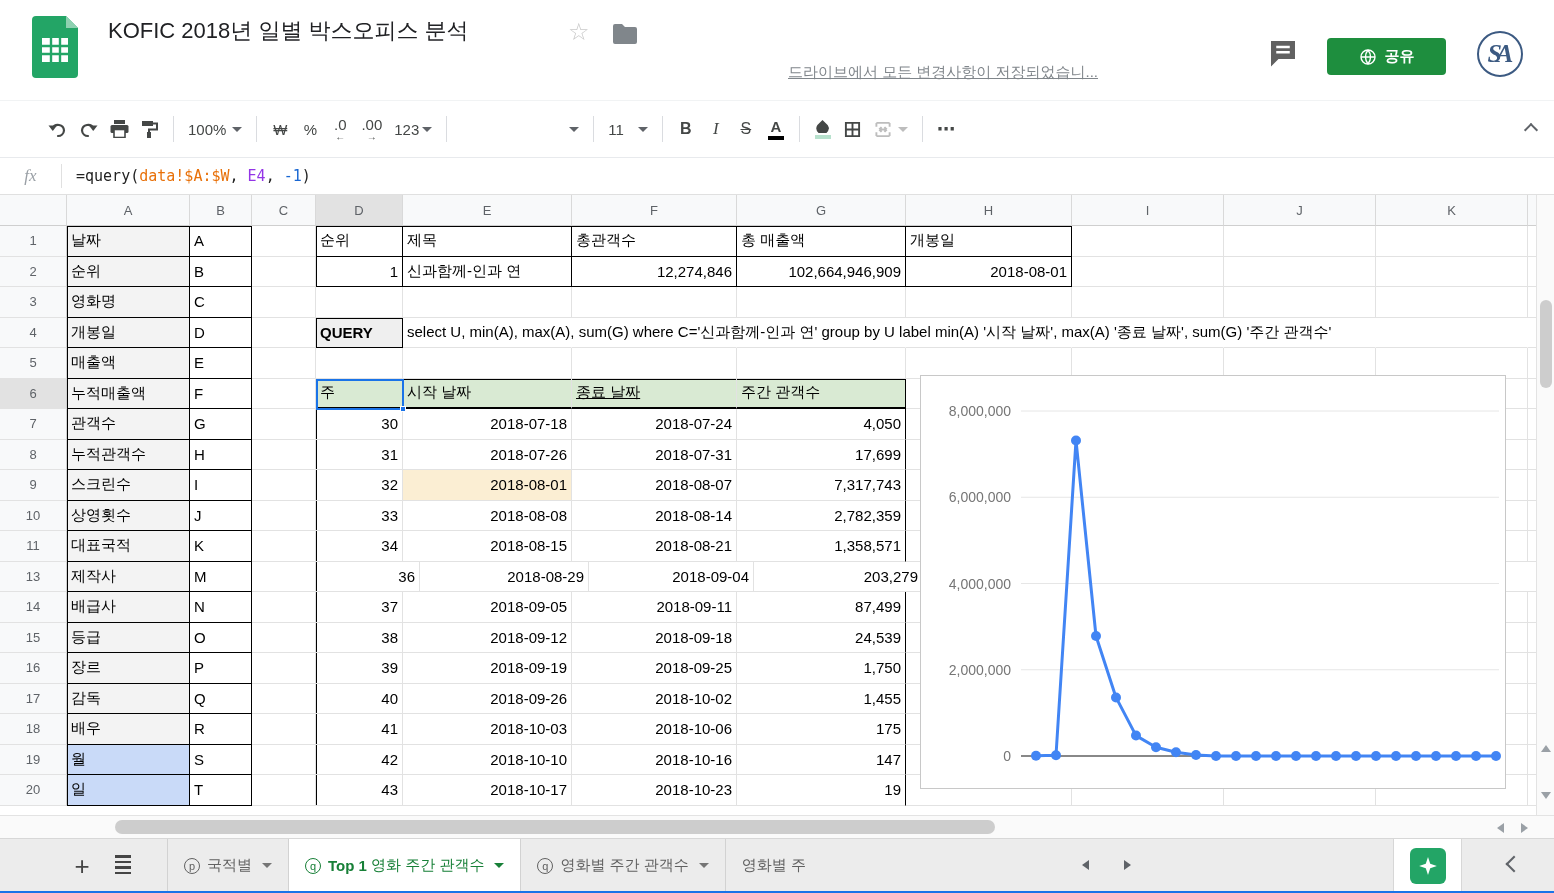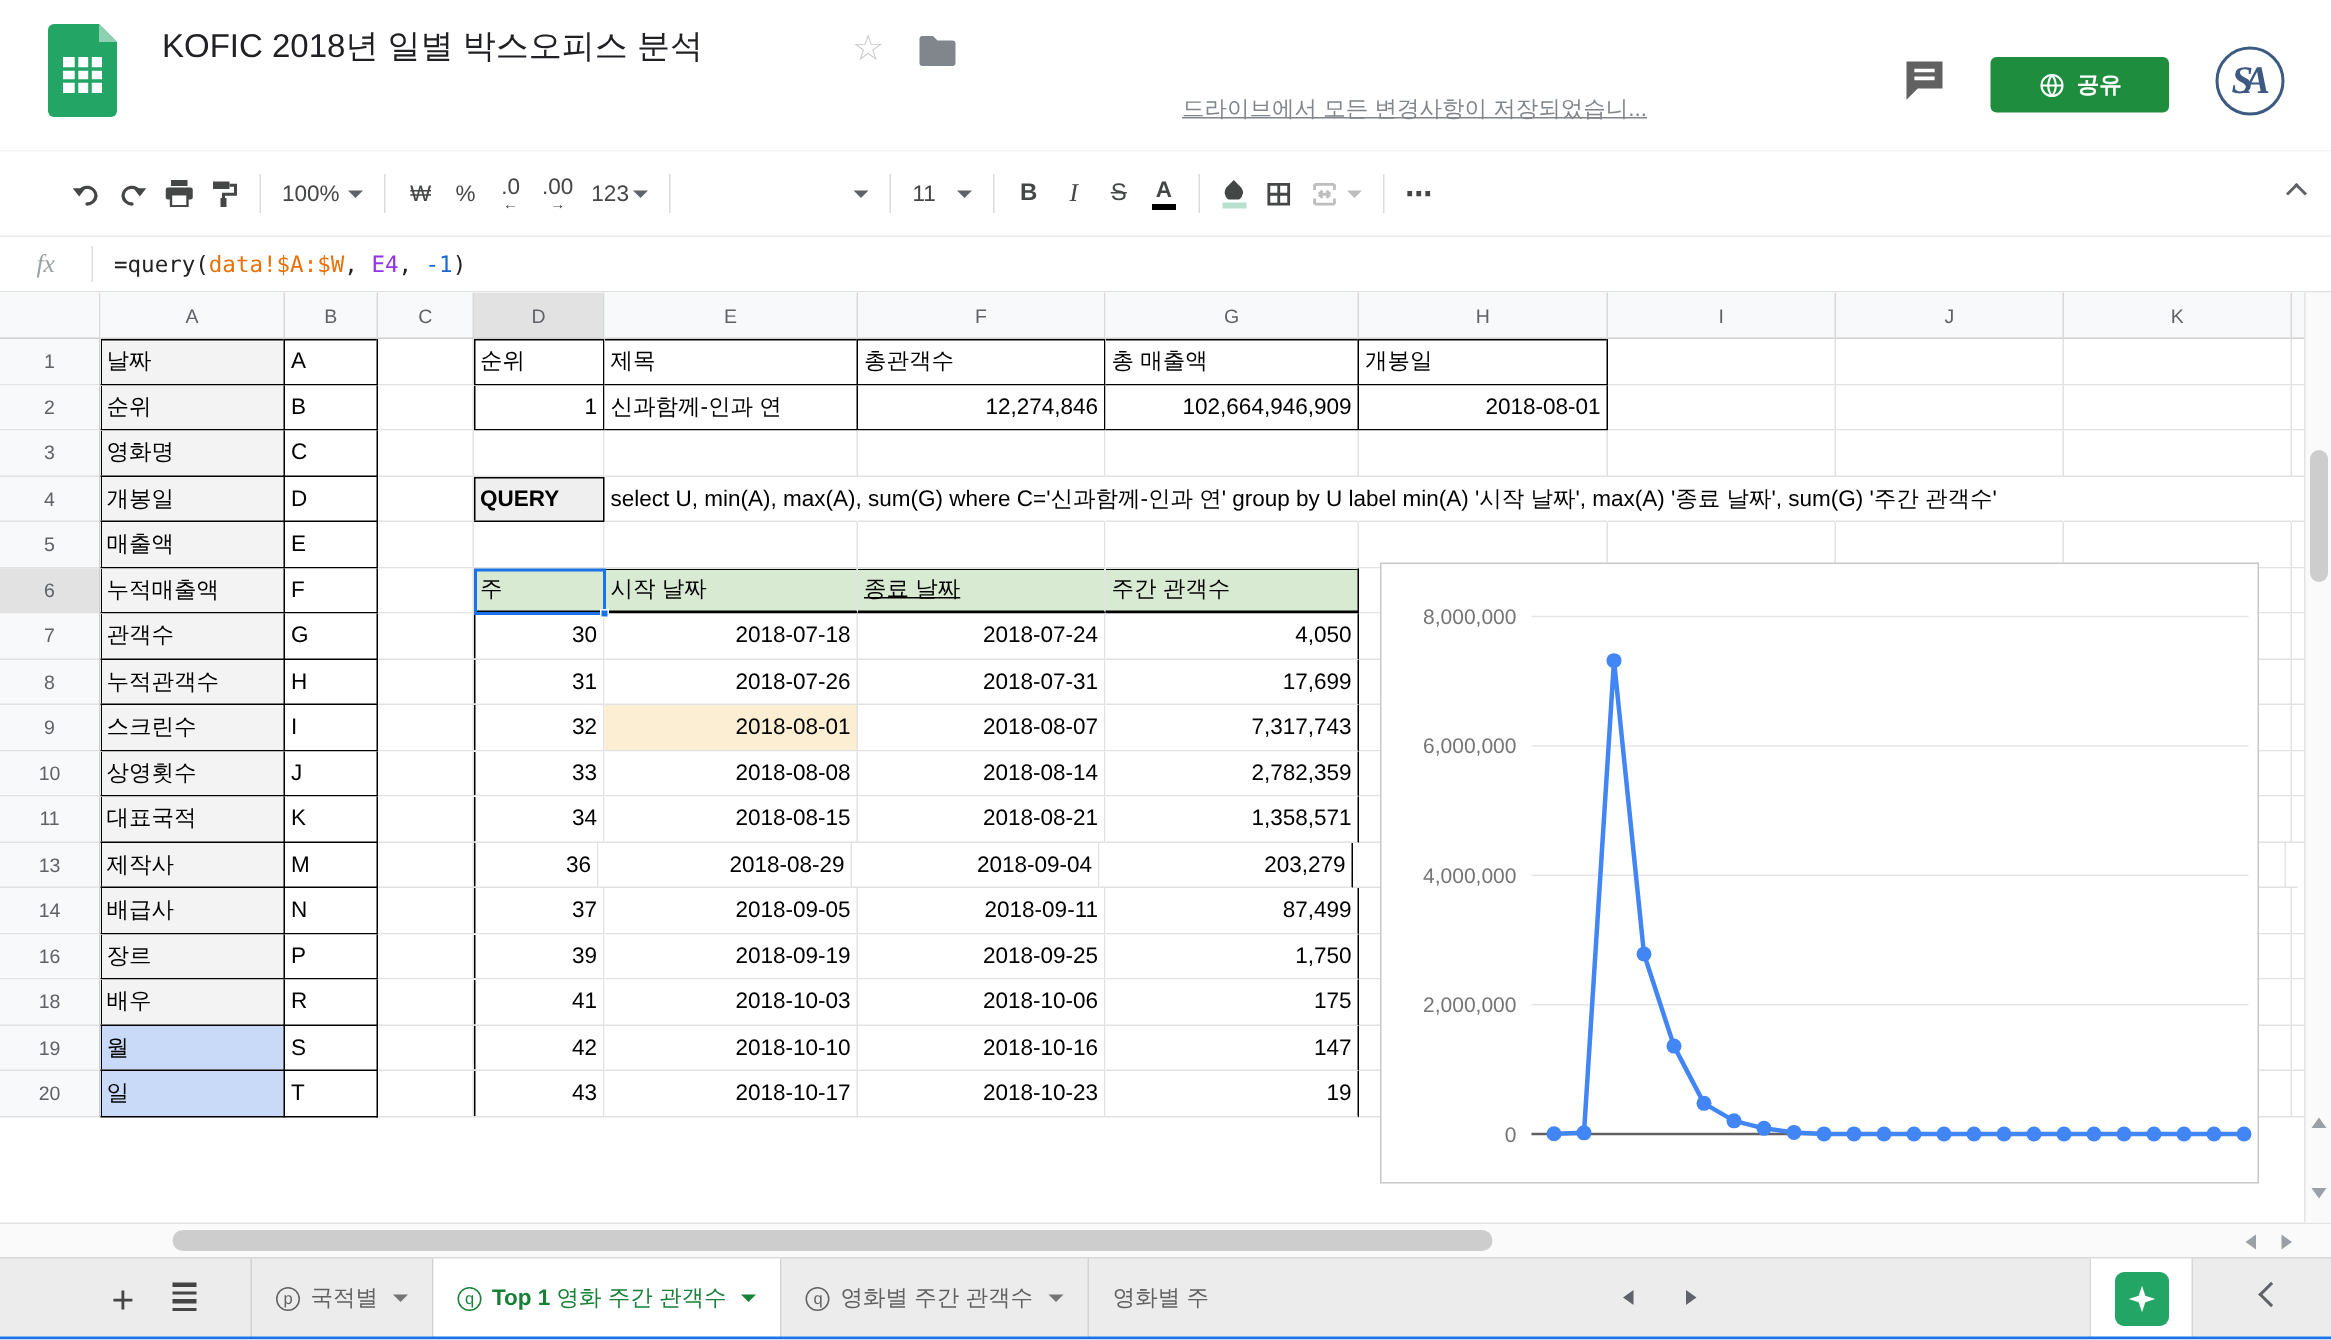--- a/index.html
+++ b/index.html
@@ -411,21 +411,21 @@
       <div class="gcell" style="width: 152px; flex: 0 0 auto;"></div>
       <div class="gcell" style="width: 152px; flex: 0 0 auto;"></div>
       <div class="gcell" style="width: 152px; flex: 0 0 auto;"></div>
       <div class="gcell" style="width: 8px; flex: 0 0 auto; border-right: none;"></div>
     </div>
     <div class="grow">
       <div class="gcell rhead" style="width: 67px; flex: 0 0 auto;">13</div>
       <div class="gcell" style="width: 123px; flex: 0 0 auto; background: rgb(243, 243, 243); border-right-color: rgb(0, 0, 0); border-bottom-color: rgb(0, 0, 0); box-shadow: rgb(0, 0, 0) 1px 0px 0px inset;">제작사</div>
       <div class="gcell" style="width: 62px; flex: 0 0 auto; border-right-color: rgb(0, 0, 0); border-bottom-color: rgb(0, 0, 0);">M</div>
       <div class="gcell" style="width: 64px; flex: 0 0 auto;"></div>
-      <div class="gcell ralign" style="width: 83px; flex: 0 0 auto; box-shadow: rgb(0, 0, 0) 1px 0px 0px inset;">36</div>
+      <div class="gcell ralign" style="width: 104px; flex: 0 0 auto; box-shadow: rgb(0, 0, 0) 1px 0px 0px inset;">36</div>
       <div class="gcell ralign" style="width: 169px; flex: 0 0 auto;">2018-08-29</div>
       <div class="gcell ralign" style="width: 165px; flex: 0 0 auto;">2018-09-04</div>
       <div class="gcell ralign" style="width: 169px; flex: 0 0 auto; border-right-color: rgb(0, 0, 0);">203,279</div>
       <div class="gcell" style="width: 166px; flex: 0 0 auto;"></div>
       <div class="gcell" style="width: 152px; flex: 0 0 auto;"></div>
       <div class="gcell" style="width: 152px; flex: 0 0 auto;"></div>
       <div class="gcell" style="width: 152px; flex: 0 0 auto;"></div>
       <div class="gcell" style="width: 8px; flex: 0 0 auto; border-right: none;"></div>
     </div>
     <div class="grow">
@@ -437,28 +437,58 @@
       <div class="gcell ralign" style="width: 169px; flex: 0 0 auto;">2018-09-05</div>
       <div class="gcell ralign" style="width: 165px; flex: 0 0 auto;">2018-09-11</div>
       <div class="gcell ralign" style="width: 169px; flex: 0 0 auto; border-right-color: rgb(0, 0, 0);">87,499</div>
       <div class="gcell" style="width: 166px; flex: 0 0 auto;"></div>
       <div class="gcell" style="width: 152px; flex: 0 0 auto;"></div>
       <div class="gcell" style="width: 152px; flex: 0 0 auto;"></div>
       <div class="gcell" style="width: 152px; flex: 0 0 auto;"></div>
       <div class="gcell" style="width: 8px; flex: 0 0 auto; border-right: none;"></div>
     </div>
     <div class="grow">
+      <div class="gcell rhead" style="width: 67px; flex: 0 0 auto;">15</div>
+      <div class="gcell" style="width: 123px; flex: 0 0 auto; background: rgb(243, 243, 243); border-right-color: rgb(0, 0, 0); border-bottom-color: rgb(0, 0, 0); box-shadow: rgb(0, 0, 0) 1px 0px 0px inset;">등급</div>
+      <div class="gcell" style="width: 62px; flex: 0 0 auto; border-right-color: rgb(0, 0, 0); border-bottom-color: rgb(0, 0, 0);">O</div>
+      <div class="gcell" style="width: 64px; flex: 0 0 auto;"></div>
+      <div class="gcell ralign" style="width: 87px; flex: 0 0 auto; box-shadow: rgb(0, 0, 0) 1px 0px 0px inset;">38</div>
+      <div class="gcell ralign" style="width: 169px; flex: 0 0 auto;">2018-09-12</div>
+      <div class="gcell ralign" style="width: 165px; flex: 0 0 auto;">2018-09-18</div>
+      <div class="gcell ralign" style="width: 169px; flex: 0 0 auto; border-right-color: rgb(0, 0, 0);">24,539</div>
+      <div class="gcell" style="width: 166px; flex: 0 0 auto;"></div>
+      <div class="gcell" style="width: 152px; flex: 0 0 auto;"></div>
+      <div class="gcell" style="width: 152px; flex: 0 0 auto;"></div>
+      <div class="gcell" style="width: 152px; flex: 0 0 auto;"></div>
+      <div class="gcell" style="width: 8px; flex: 0 0 auto; border-right: none;"></div>
+    </div>
+    <div class="grow">
       <div class="gcell rhead" style="width: 67px; flex: 0 0 auto;">16</div>
       <div class="gcell" style="width: 123px; flex: 0 0 auto; background: rgb(243, 243, 243); border-right-color: rgb(0, 0, 0); border-bottom-color: rgb(0, 0, 0); box-shadow: rgb(0, 0, 0) 1px 0px 0px inset;">장르</div>
       <div class="gcell" style="width: 62px; flex: 0 0 auto; border-right-color: rgb(0, 0, 0); border-bottom-color: rgb(0, 0, 0);">P</div>
       <div class="gcell" style="width: 64px; flex: 0 0 auto;"></div>
       <div class="gcell ralign" style="width: 87px; flex: 0 0 auto; box-shadow: rgb(0, 0, 0) 1px 0px 0px inset;">39</div>
       <div class="gcell ralign" style="width: 169px; flex: 0 0 auto;">2018-09-19</div>
       <div class="gcell ralign" style="width: 165px; flex: 0 0 auto;">2018-09-25</div>
       <div class="gcell ralign" style="width: 169px; flex: 0 0 auto; border-right-color: rgb(0, 0, 0);">1,750</div>
+      <div class="gcell" style="width: 166px; flex: 0 0 auto;"></div>
+      <div class="gcell" style="width: 152px; flex: 0 0 auto;"></div>
+      <div class="gcell" style="width: 152px; flex: 0 0 auto;"></div>
+      <div class="gcell" style="width: 152px; flex: 0 0 auto;"></div>
+      <div class="gcell" style="width: 8px; flex: 0 0 auto; border-right: none;"></div>
+    </div>
+    <div class="grow">
+      <div class="gcell rhead" style="width: 67px; flex: 0 0 auto;">17</div>
+      <div class="gcell" style="width: 123px; flex: 0 0 auto; background: rgb(243, 243, 243); border-right-color: rgb(0, 0, 0); border-bottom-color: rgb(0, 0, 0); box-shadow: rgb(0, 0, 0) 1px 0px 0px inset;">감독</div>
+      <div class="gcell" style="width: 62px; flex: 0 0 auto; border-right-color: rgb(0, 0, 0); border-bottom-color: rgb(0, 0, 0);">Q</div>
+      <div class="gcell" style="width: 64px; flex: 0 0 auto;"></div>
+      <div class="gcell ralign" style="width: 87px; flex: 0 0 auto; box-shadow: rgb(0, 0, 0) 1px 0px 0px inset;">40</div>
+      <div class="gcell ralign" style="width: 169px; flex: 0 0 auto;">2018-09-26</div>
+      <div class="gcell ralign" style="width: 165px; flex: 0 0 auto;">2018-10-02</div>
+      <div class="gcell ralign" style="width: 169px; flex: 0 0 auto; border-right-color: rgb(0, 0, 0);">1,455</div>
       <div class="gcell" style="width: 166px; flex: 0 0 auto;"></div>
       <div class="gcell" style="width: 152px; flex: 0 0 auto;"></div>
       <div class="gcell" style="width: 152px; flex: 0 0 auto;"></div>
       <div class="gcell" style="width: 152px; flex: 0 0 auto;"></div>
       <div class="gcell" style="width: 8px; flex: 0 0 auto; border-right: none;"></div>
     </div>
     <div class="grow">
       <div class="gcell rhead" style="width: 67px; flex: 0 0 auto;">18</div>
       <div class="gcell" style="width: 123px; flex: 0 0 auto; background: rgb(243, 243, 243); border-right-color: rgb(0, 0, 0); border-bottom-color: rgb(0, 0, 0); box-shadow: rgb(0, 0, 0) 1px 0px 0px inset;">배우</div>
       <div class="gcell" style="width: 62px; flex: 0 0 auto; border-right-color: rgb(0, 0, 0); border-bottom-color: rgb(0, 0, 0);">R</div>

